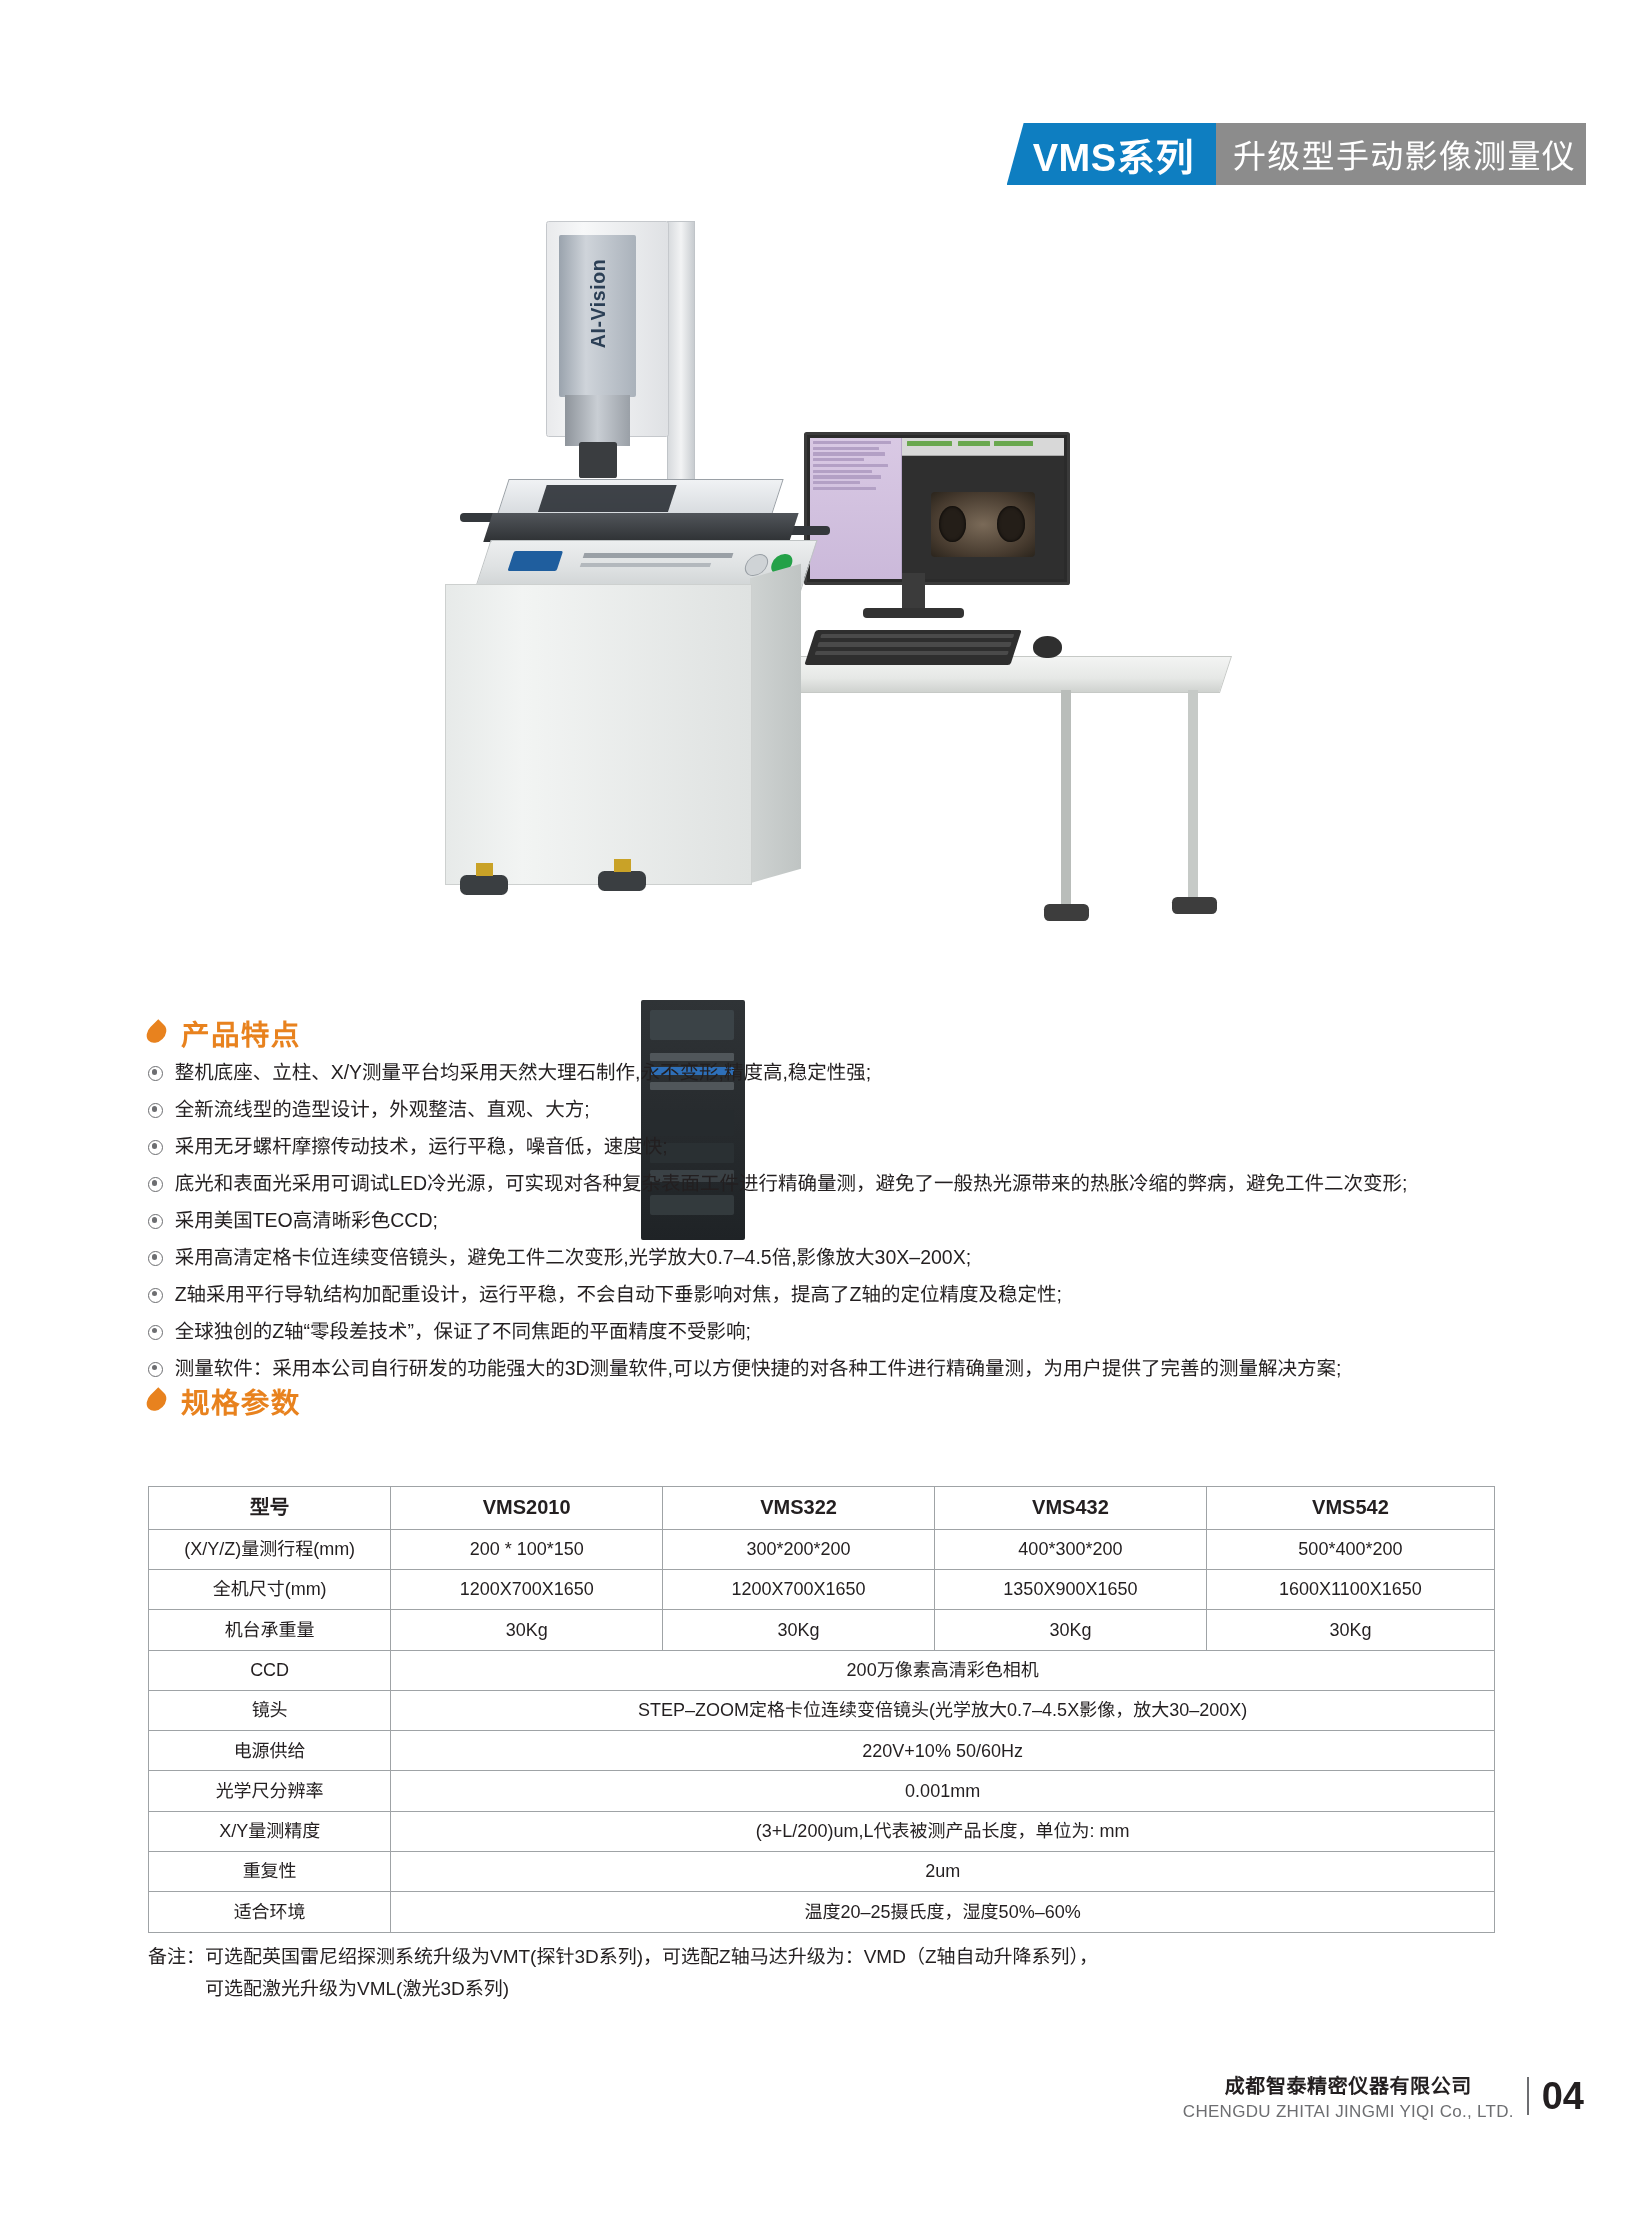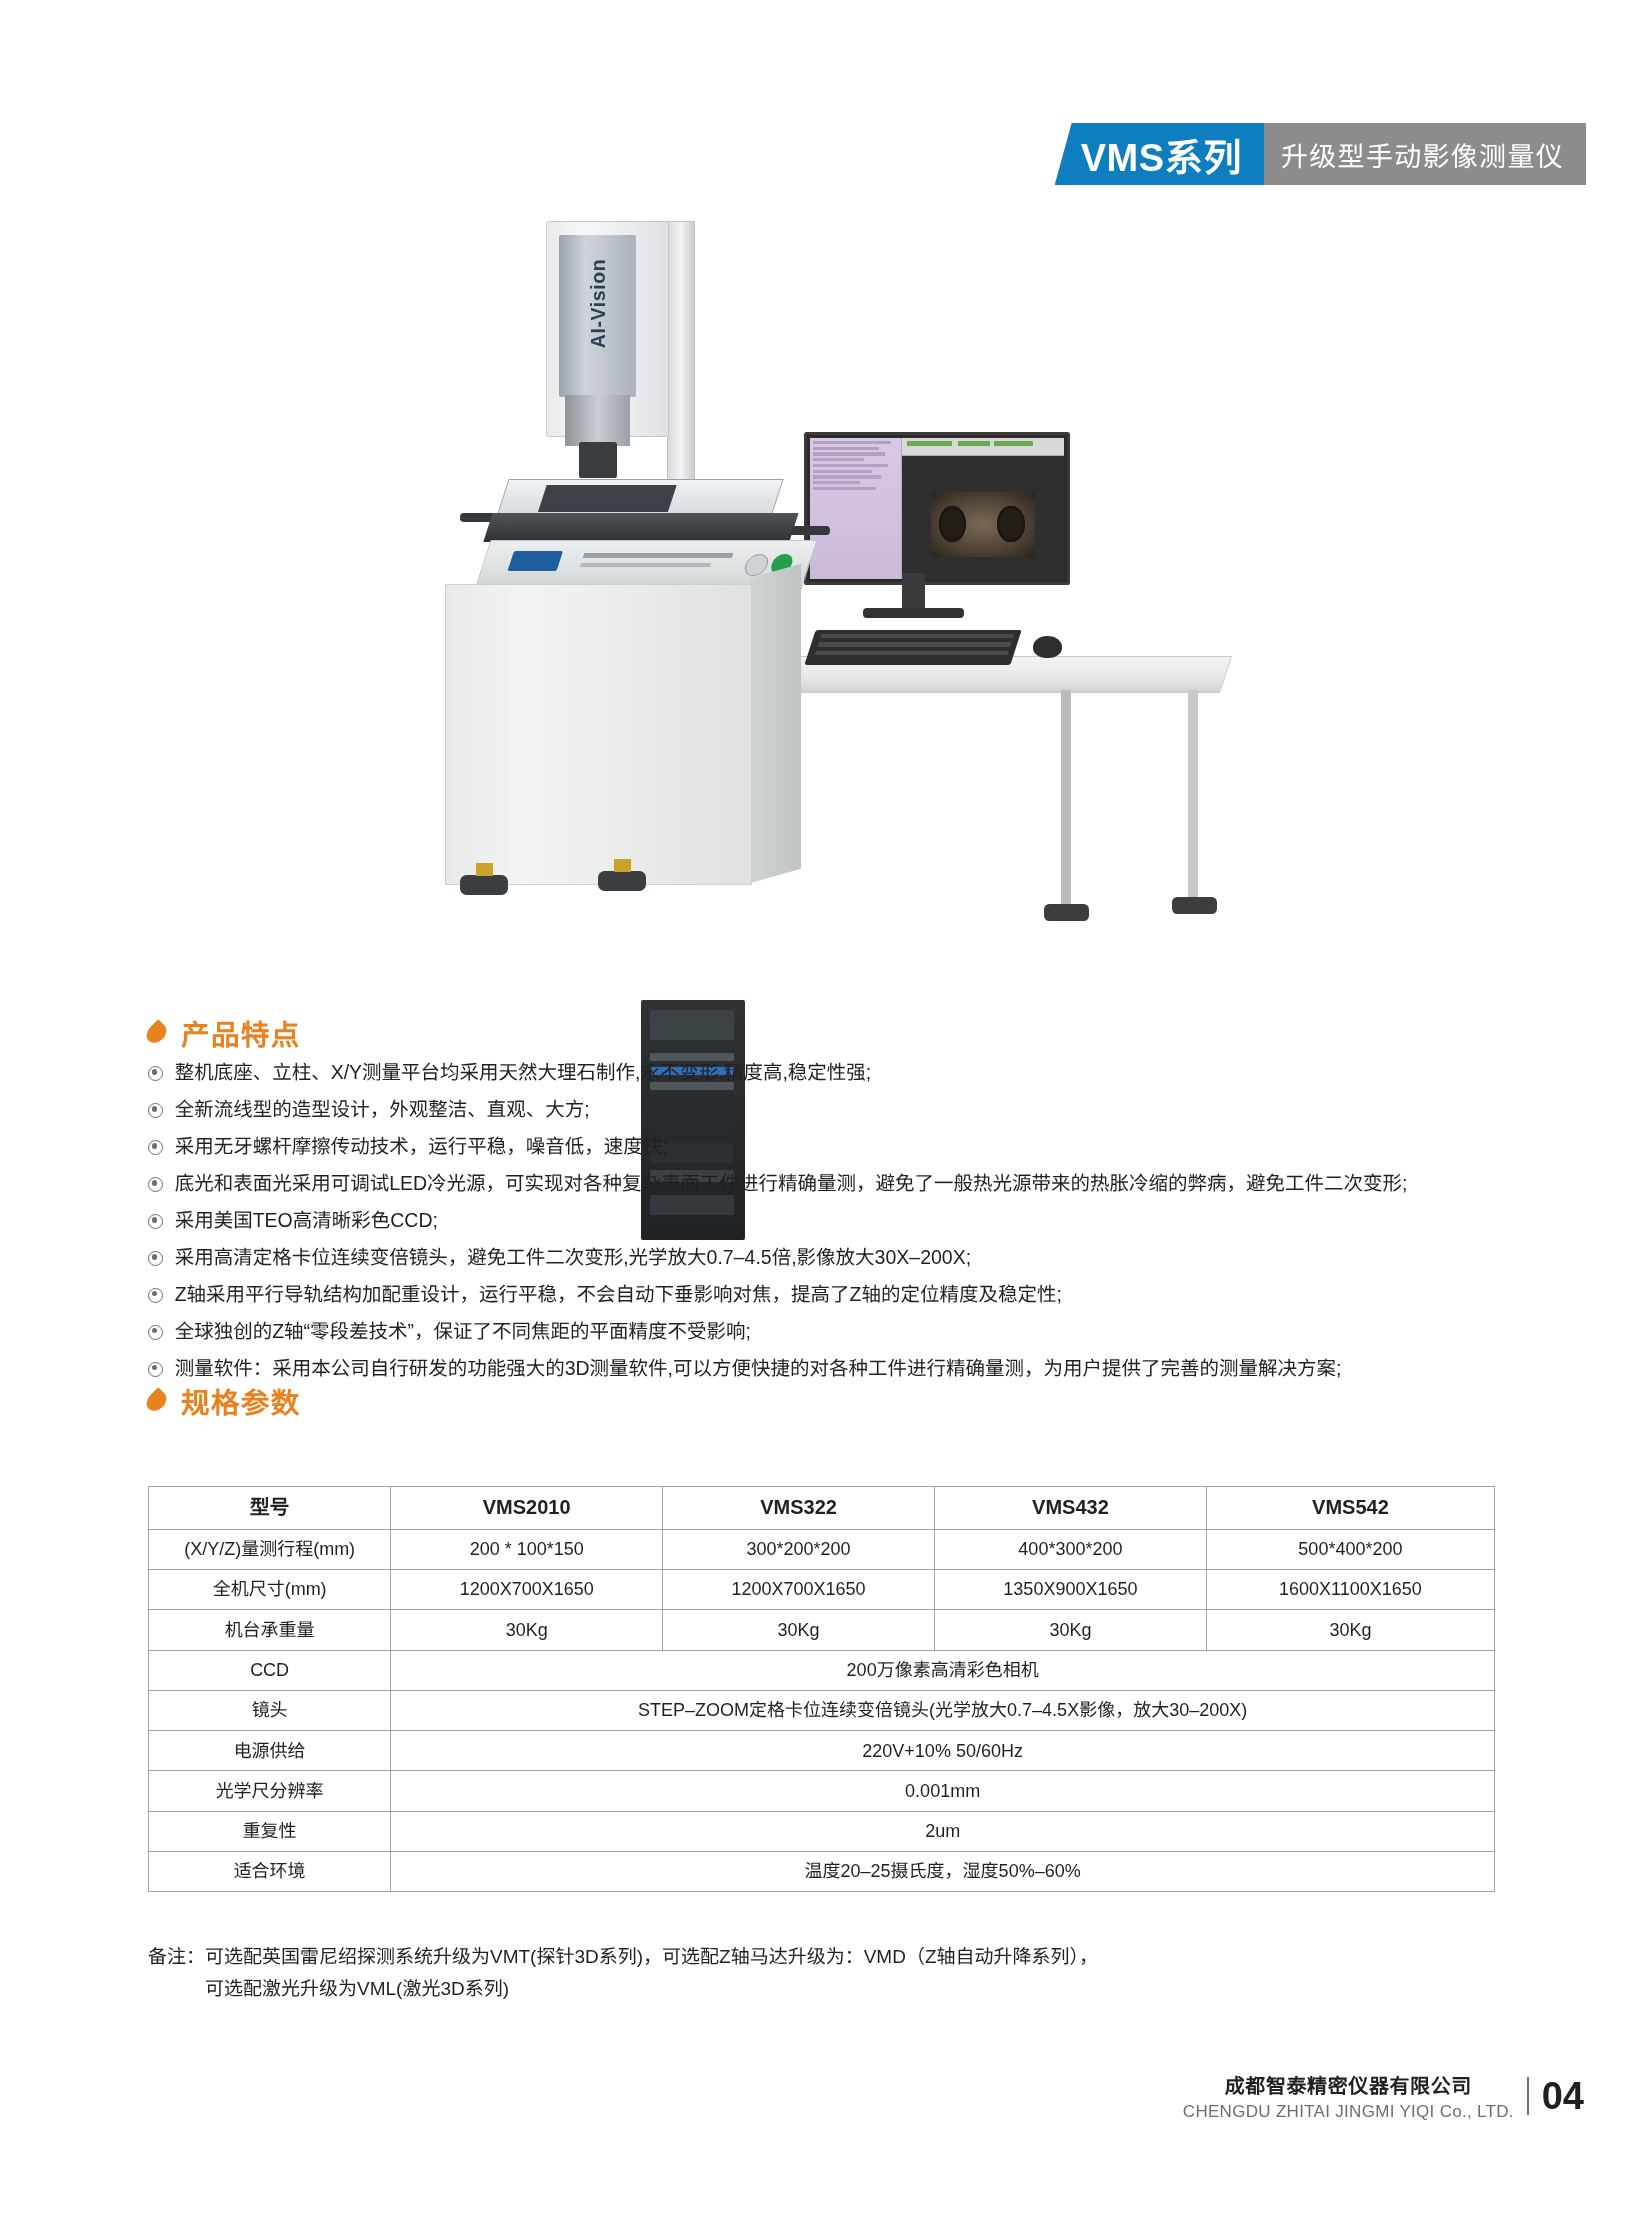--- a/index.html
+++ b/index.html
@@ -41,24 +41,24 @@
     letter-spacing: 0.6px;
     display: flex;
     align-items: center;
     padding: 0 22px 0 26px;
     font-family: "Liberation Sans", "DejaVu Sans", sans-serif;
     clip-path: polygon(17px 0, 100% 0, 100% 100%, 0 100%);
   }
   .banner-right {
     background: #8c8c8c;
     color: #ffffff;
-    font-size: 27px;
+    font-size: 33px;
     display: flex;
     align-items: center;
-    padding: 0 22px 0 17px;
+    padding: 0 10px 0 17px;
     letter-spacing: 1.3px;
   }
 
   
   .product-photo {
     position: absolute;
     left: 344px;
     top: 208px;
     width: 922px;
     height: 766px;
@@ -770,20 +770,24 @@
         </tr>
         <tr>
           <td class="rowhead">电源供给</td>
           <td colspan="4">220V+10% 50/60Hz</td>
         </tr>
         <tr>
           <td class="rowhead">光学尺分辨率</td>
           <td colspan="4">0.001mm</td>
         </tr>
         <tr>
+          <td class="rowhead">X/Y量测精度</td>
+          <td colspan="4">(3+L/200)um,L代表被测产品长度，单位为: mm</td>
+        </tr>
+        <tr>
           <td class="rowhead">重复性</td>
           <td colspan="4">2um</td>
         </tr>
         <tr>
           <td class="rowhead">适合环境</td>
           <td colspan="4">温度20–25摄氏度，湿度50%–60%</td>
         </tr>
       </tbody>
     </table>
   </div>

